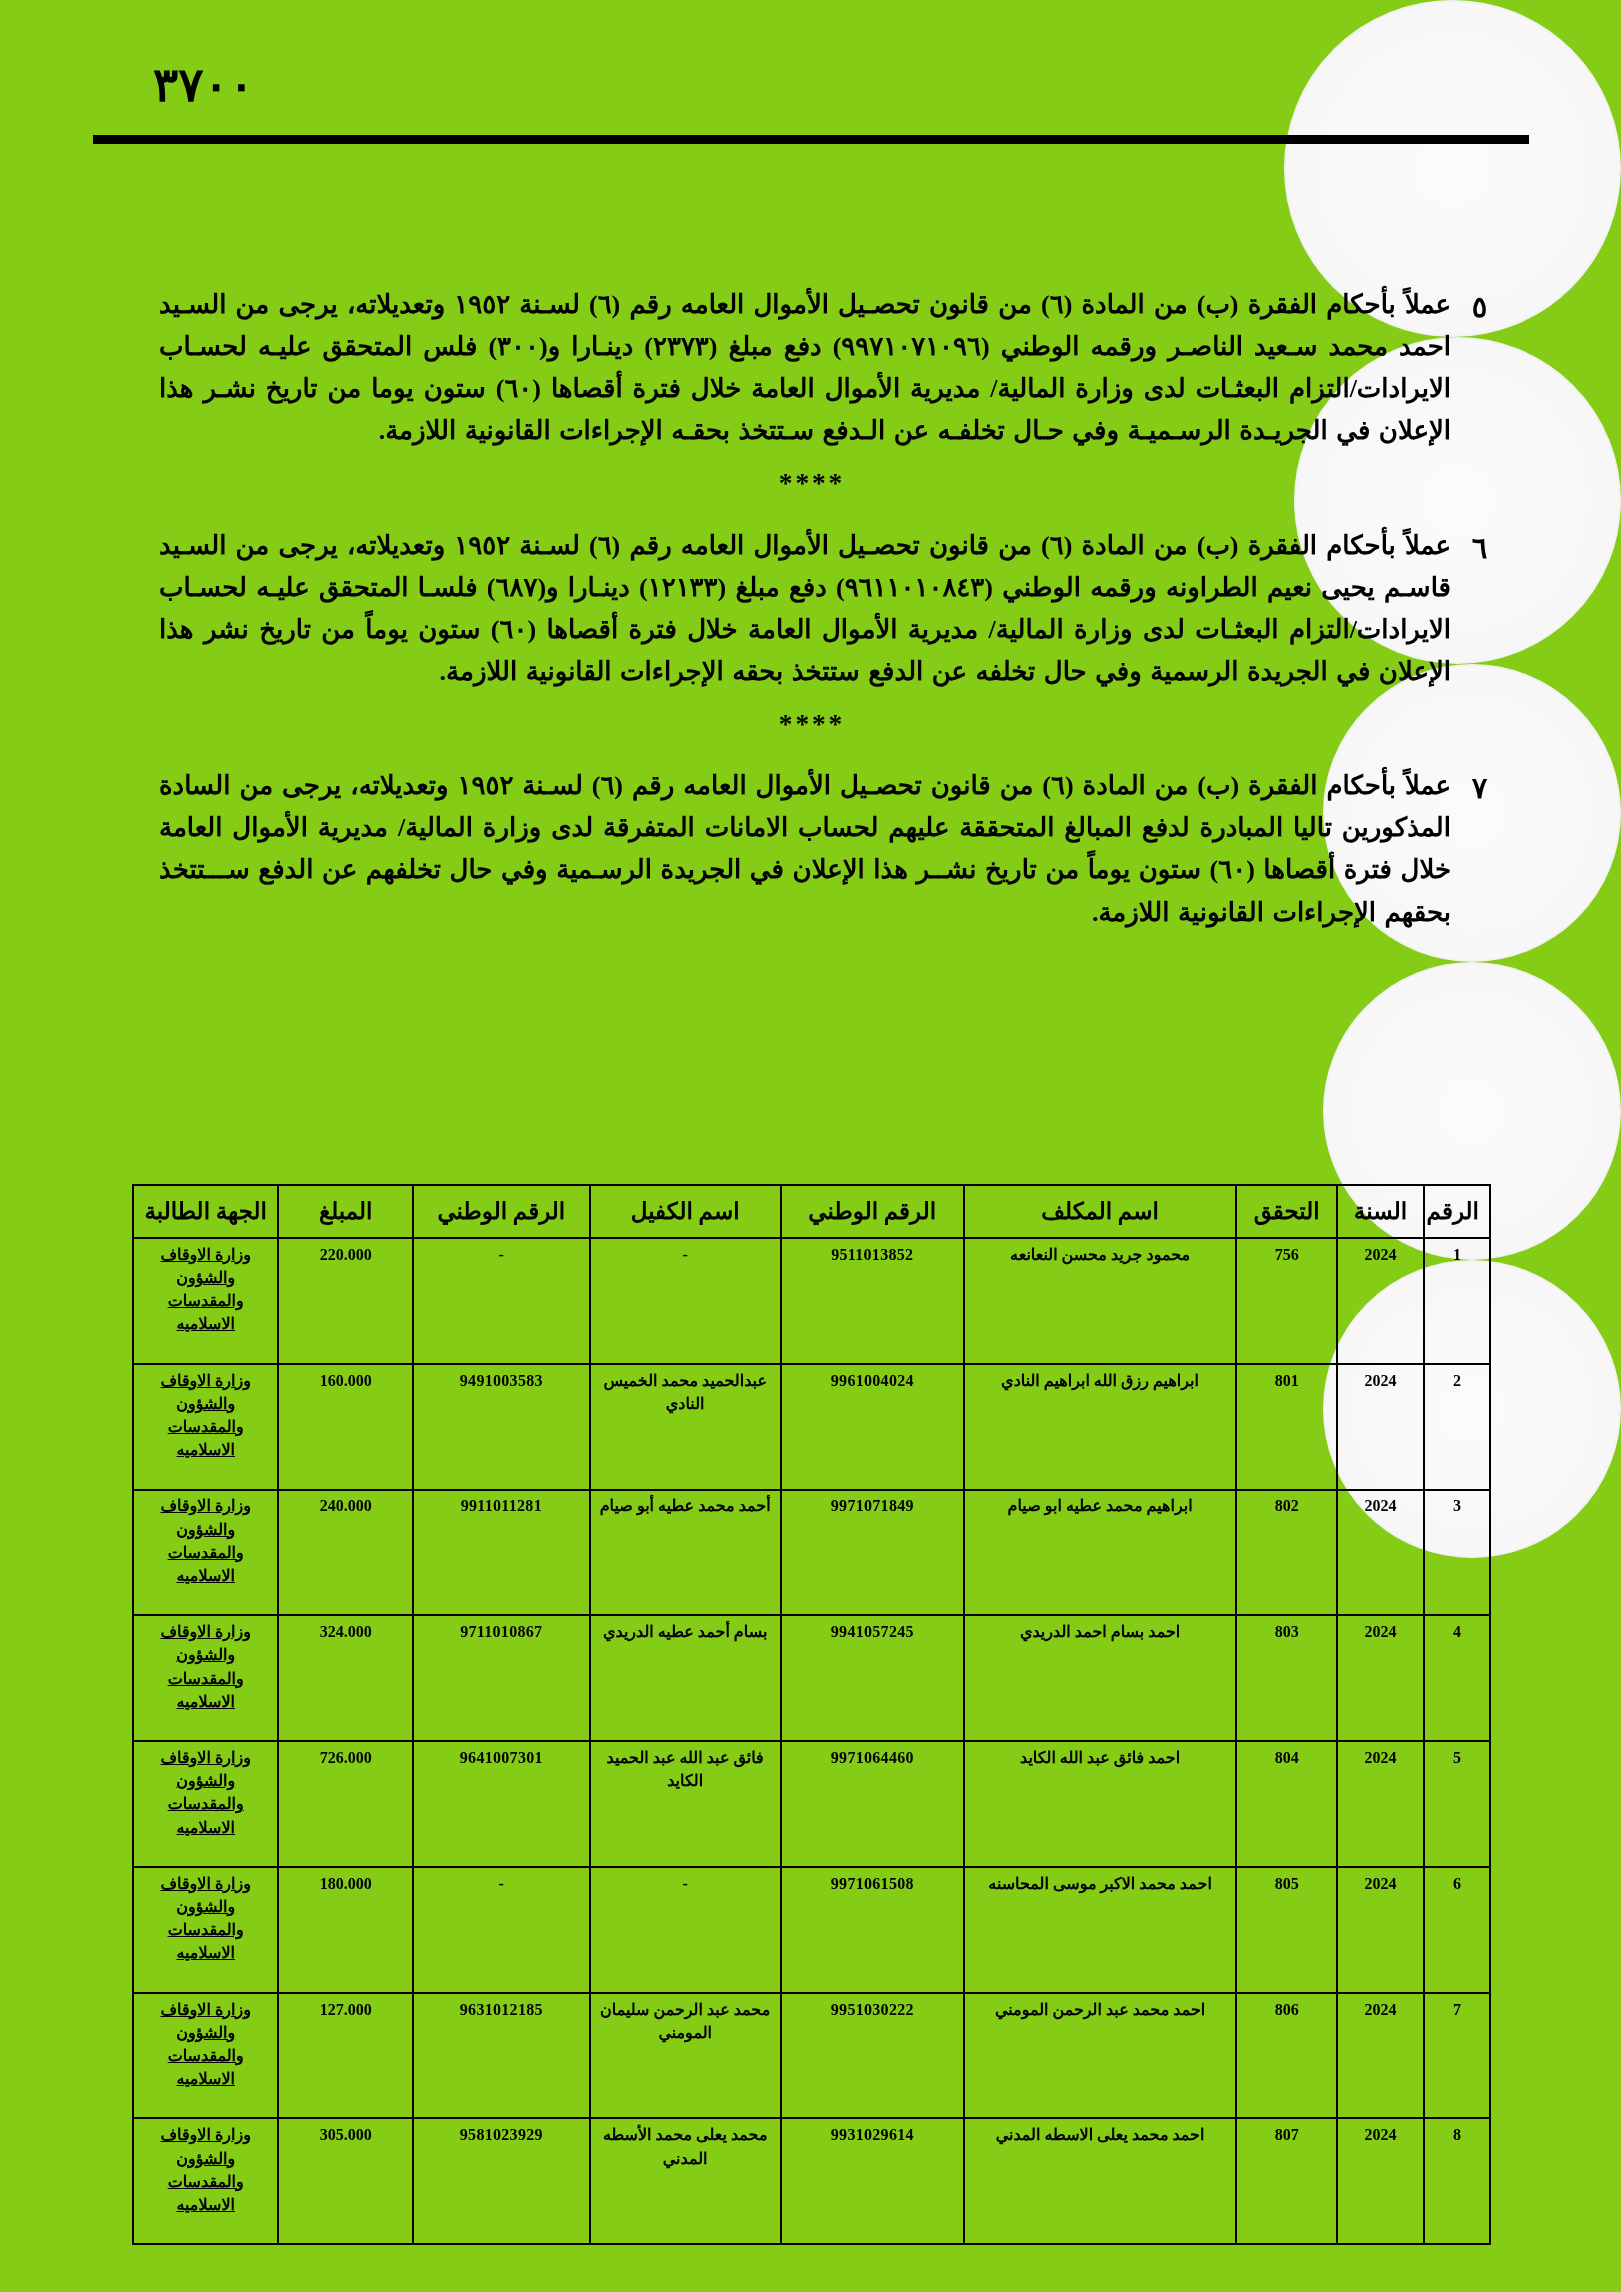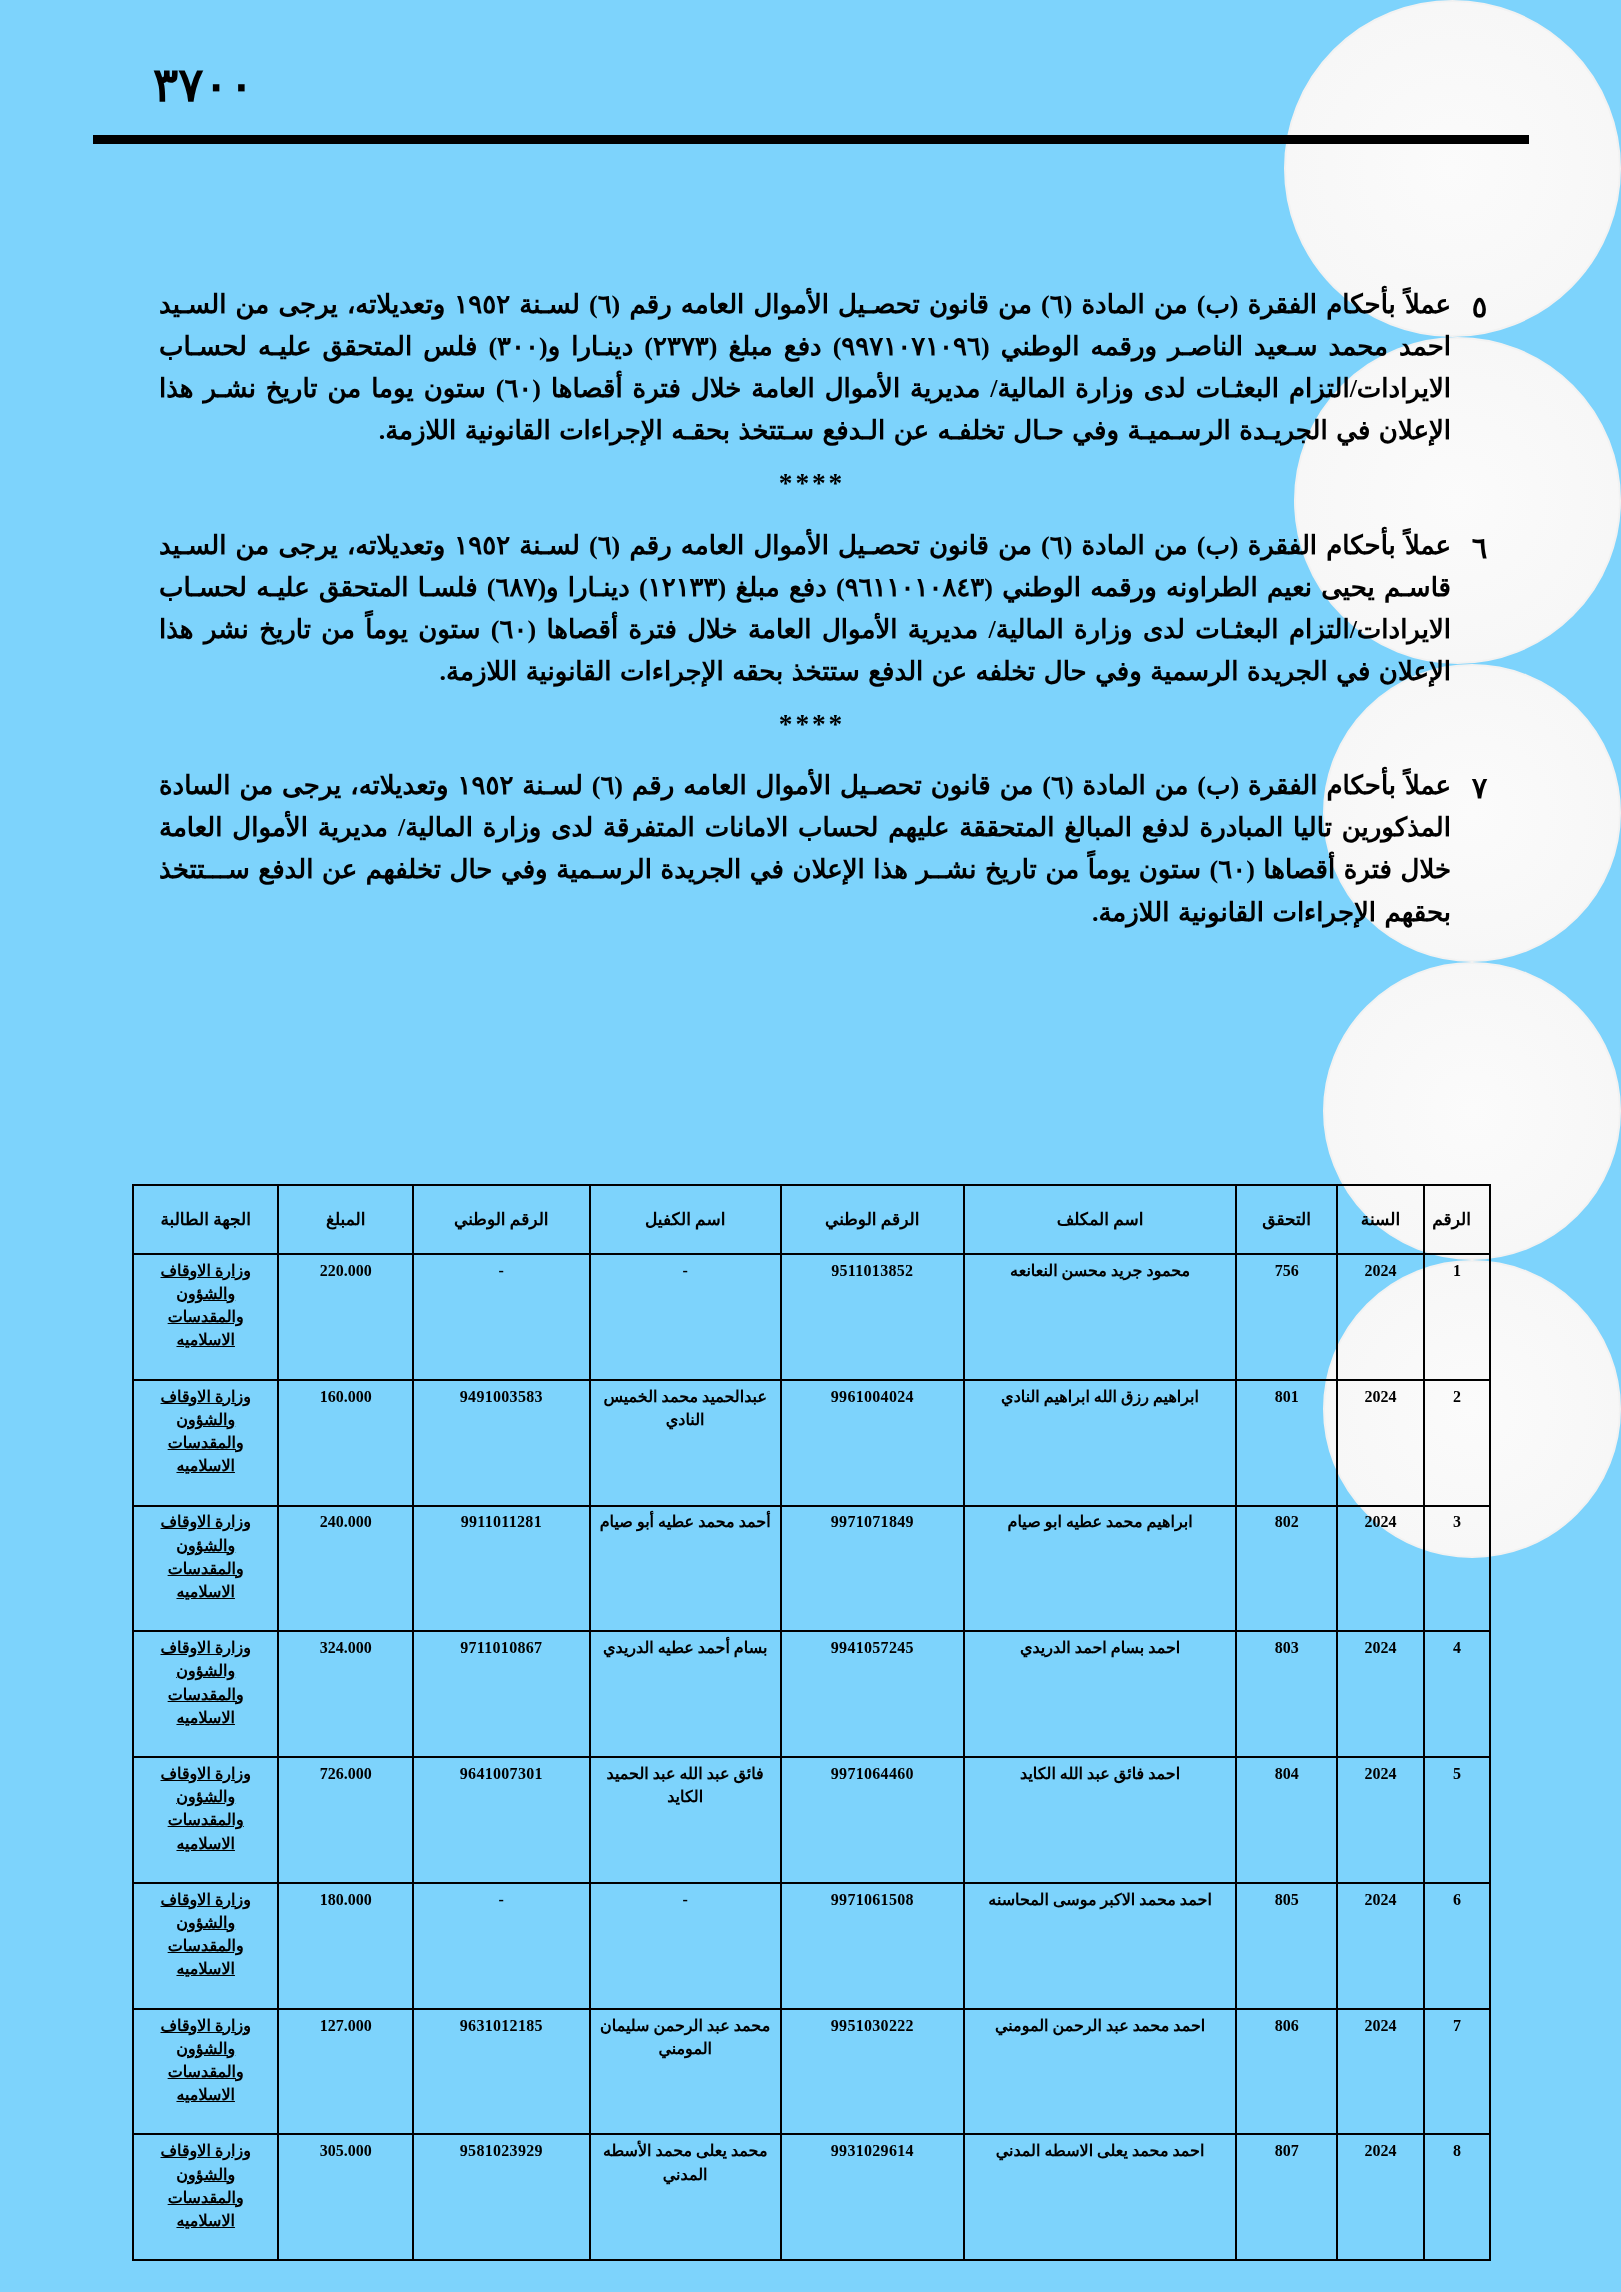--- a/index.html
+++ b/index.html
@@ -10,21 +10,21 @@
   }
   body {
     font-family: "Liberation Serif", "DejaVu Serif", serif;
     color: #000000;
   }
   #page {
     position: relative;
     width: 1621px;
     height: 2293px;
     margin: 0 auto;
-    background: #7dd3fc;
+    background: #84cc16;
     overflow: hidden;
   }
 
   
   .wm {
     position: absolute;
     pointer-events: none;
     user-select: none;
   }
   .wm-clock {
@@ -132,24 +132,24 @@
   table.gz th, table.gz td {
     border: 2px solid #000;
     text-align: center;
     vertical-align: top;
     font-family: "Liberation Serif", serif;
     font-weight: bold;
     padding: 3.9px 2.9px;
     background: transparent;
   }
   table.gz thead th {
-    font-size: 17px;
+    font-size: 23px;
     vertical-align: middle;
     height: 31px;
-    padding: 18px;
+    padding: 10px;
   }
   table.gz tbody td {
     font-size: 16px;
     line-height: 1.45;
     height: 116px;
   }
   td.num-cell, td.year-cell, td.check-cell {
     vertical-align: top;
     font-size: 17.6px;
   }

